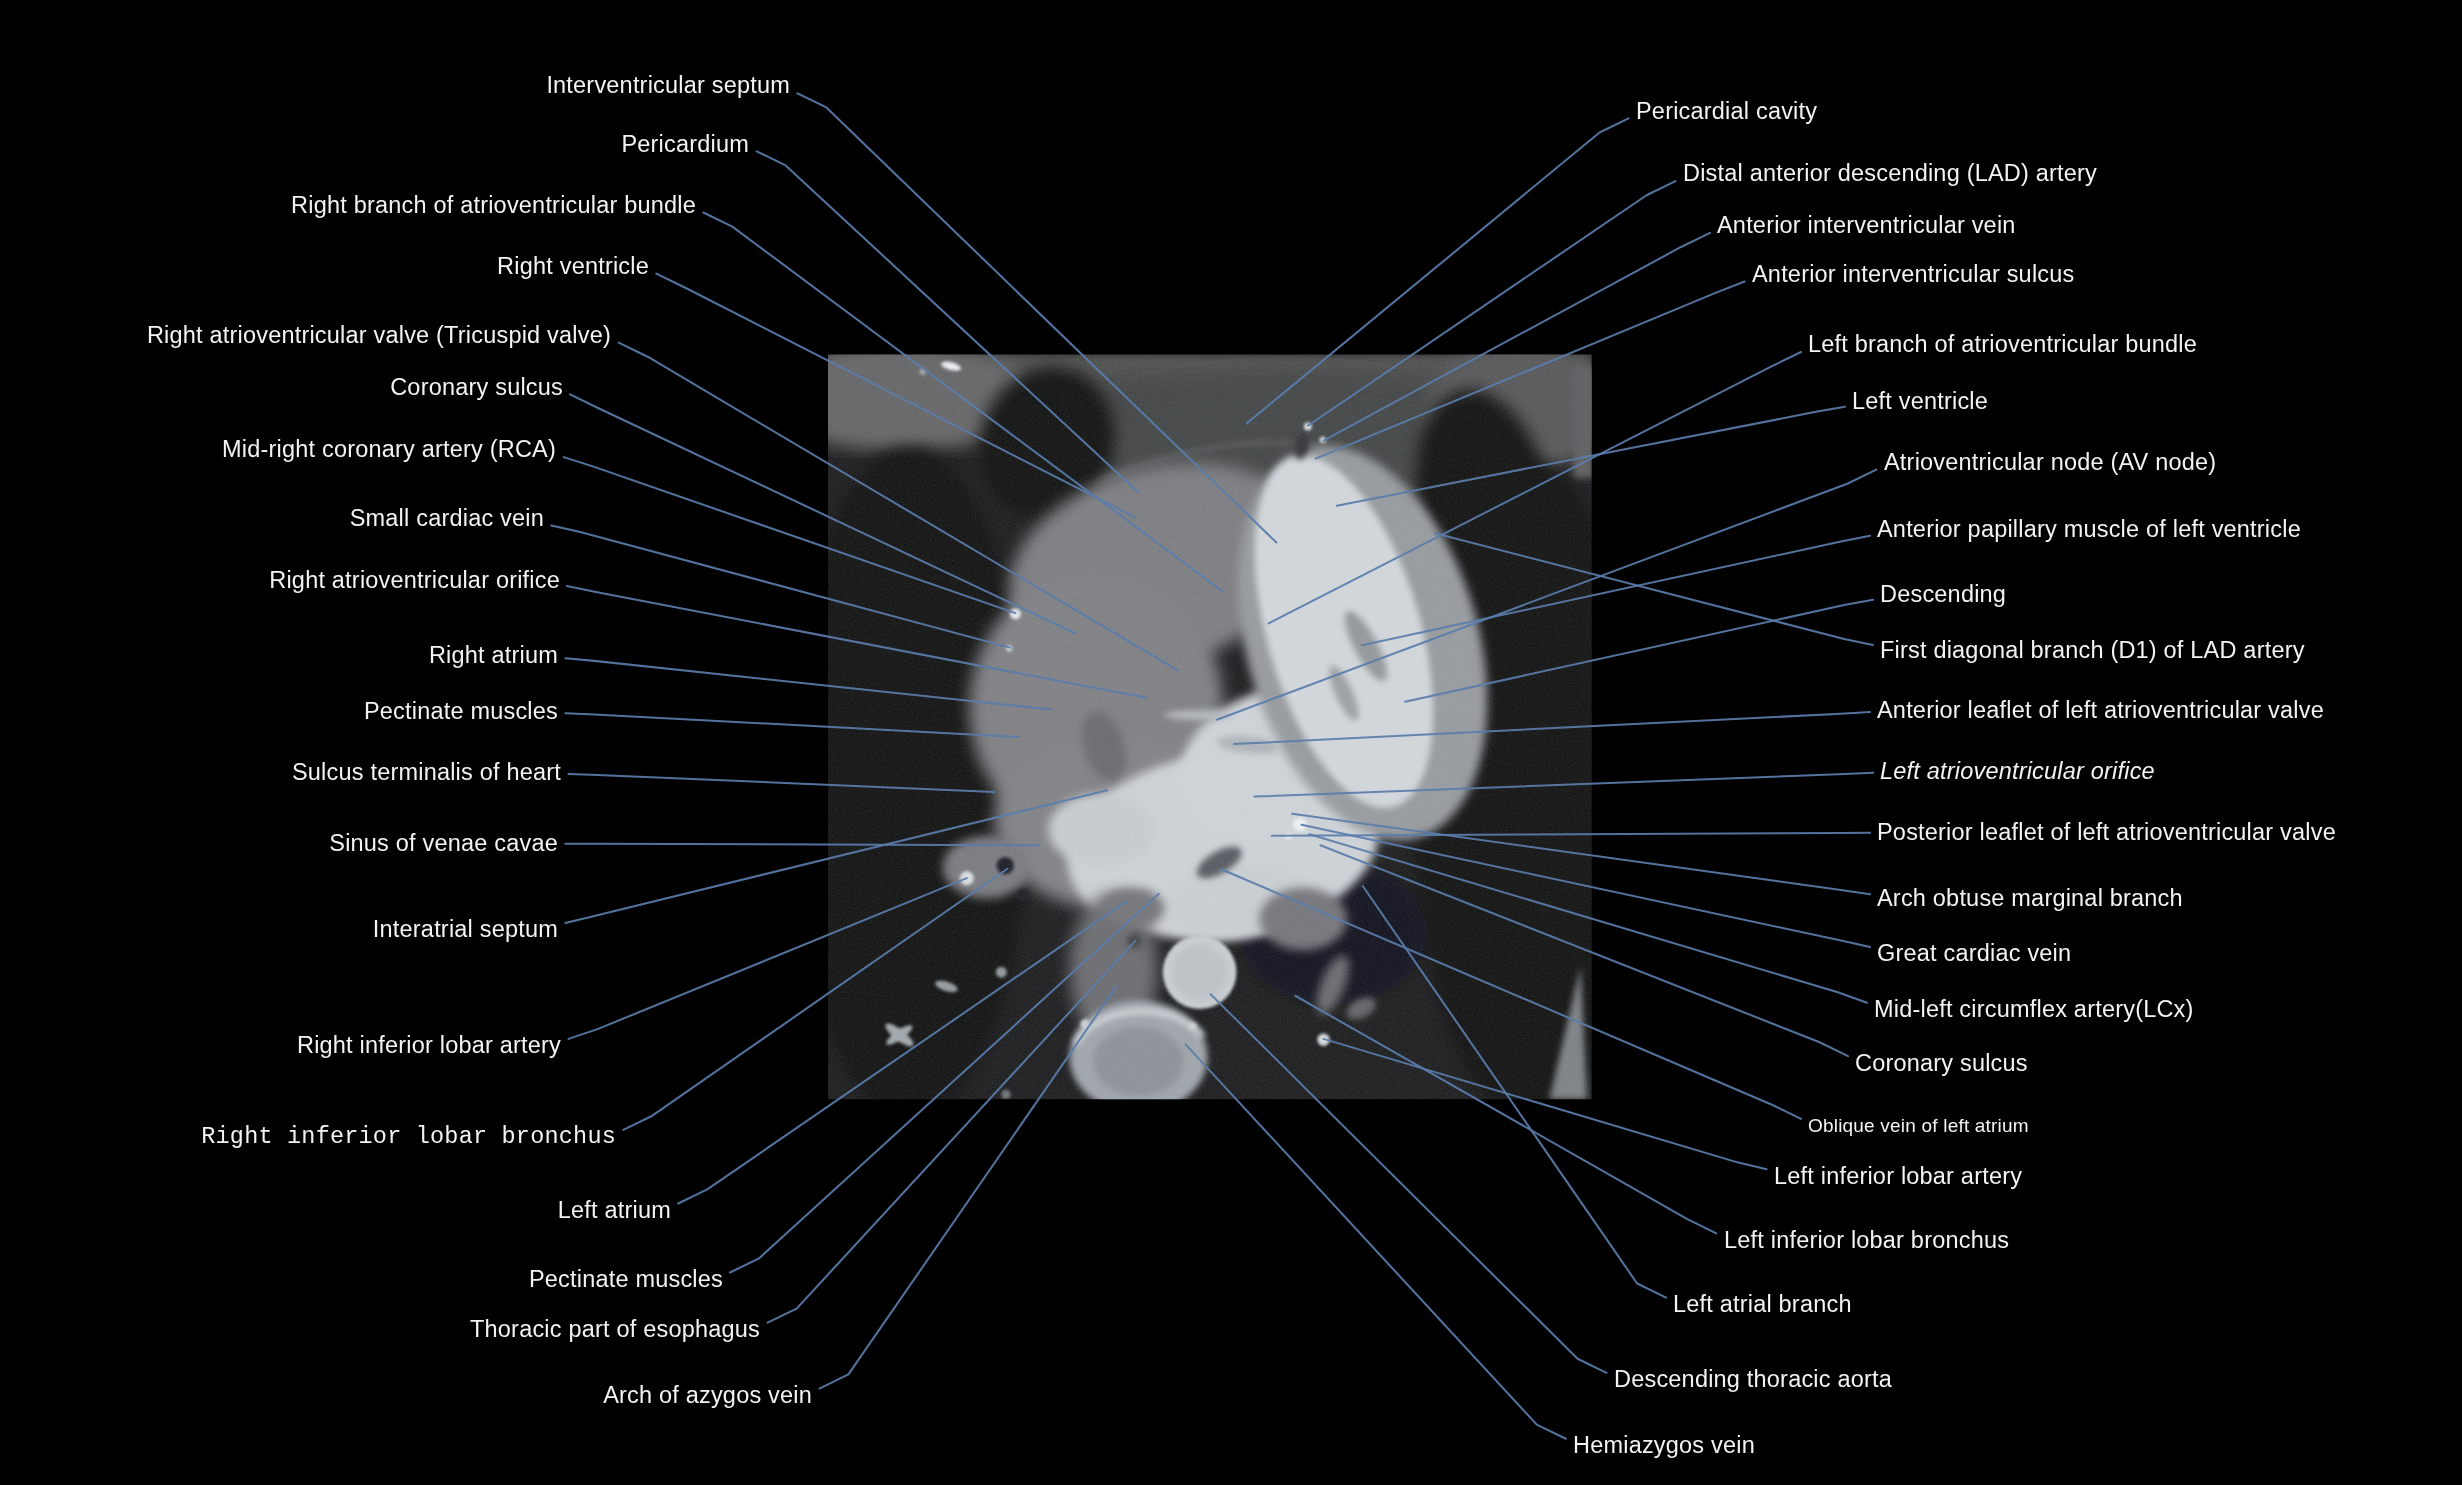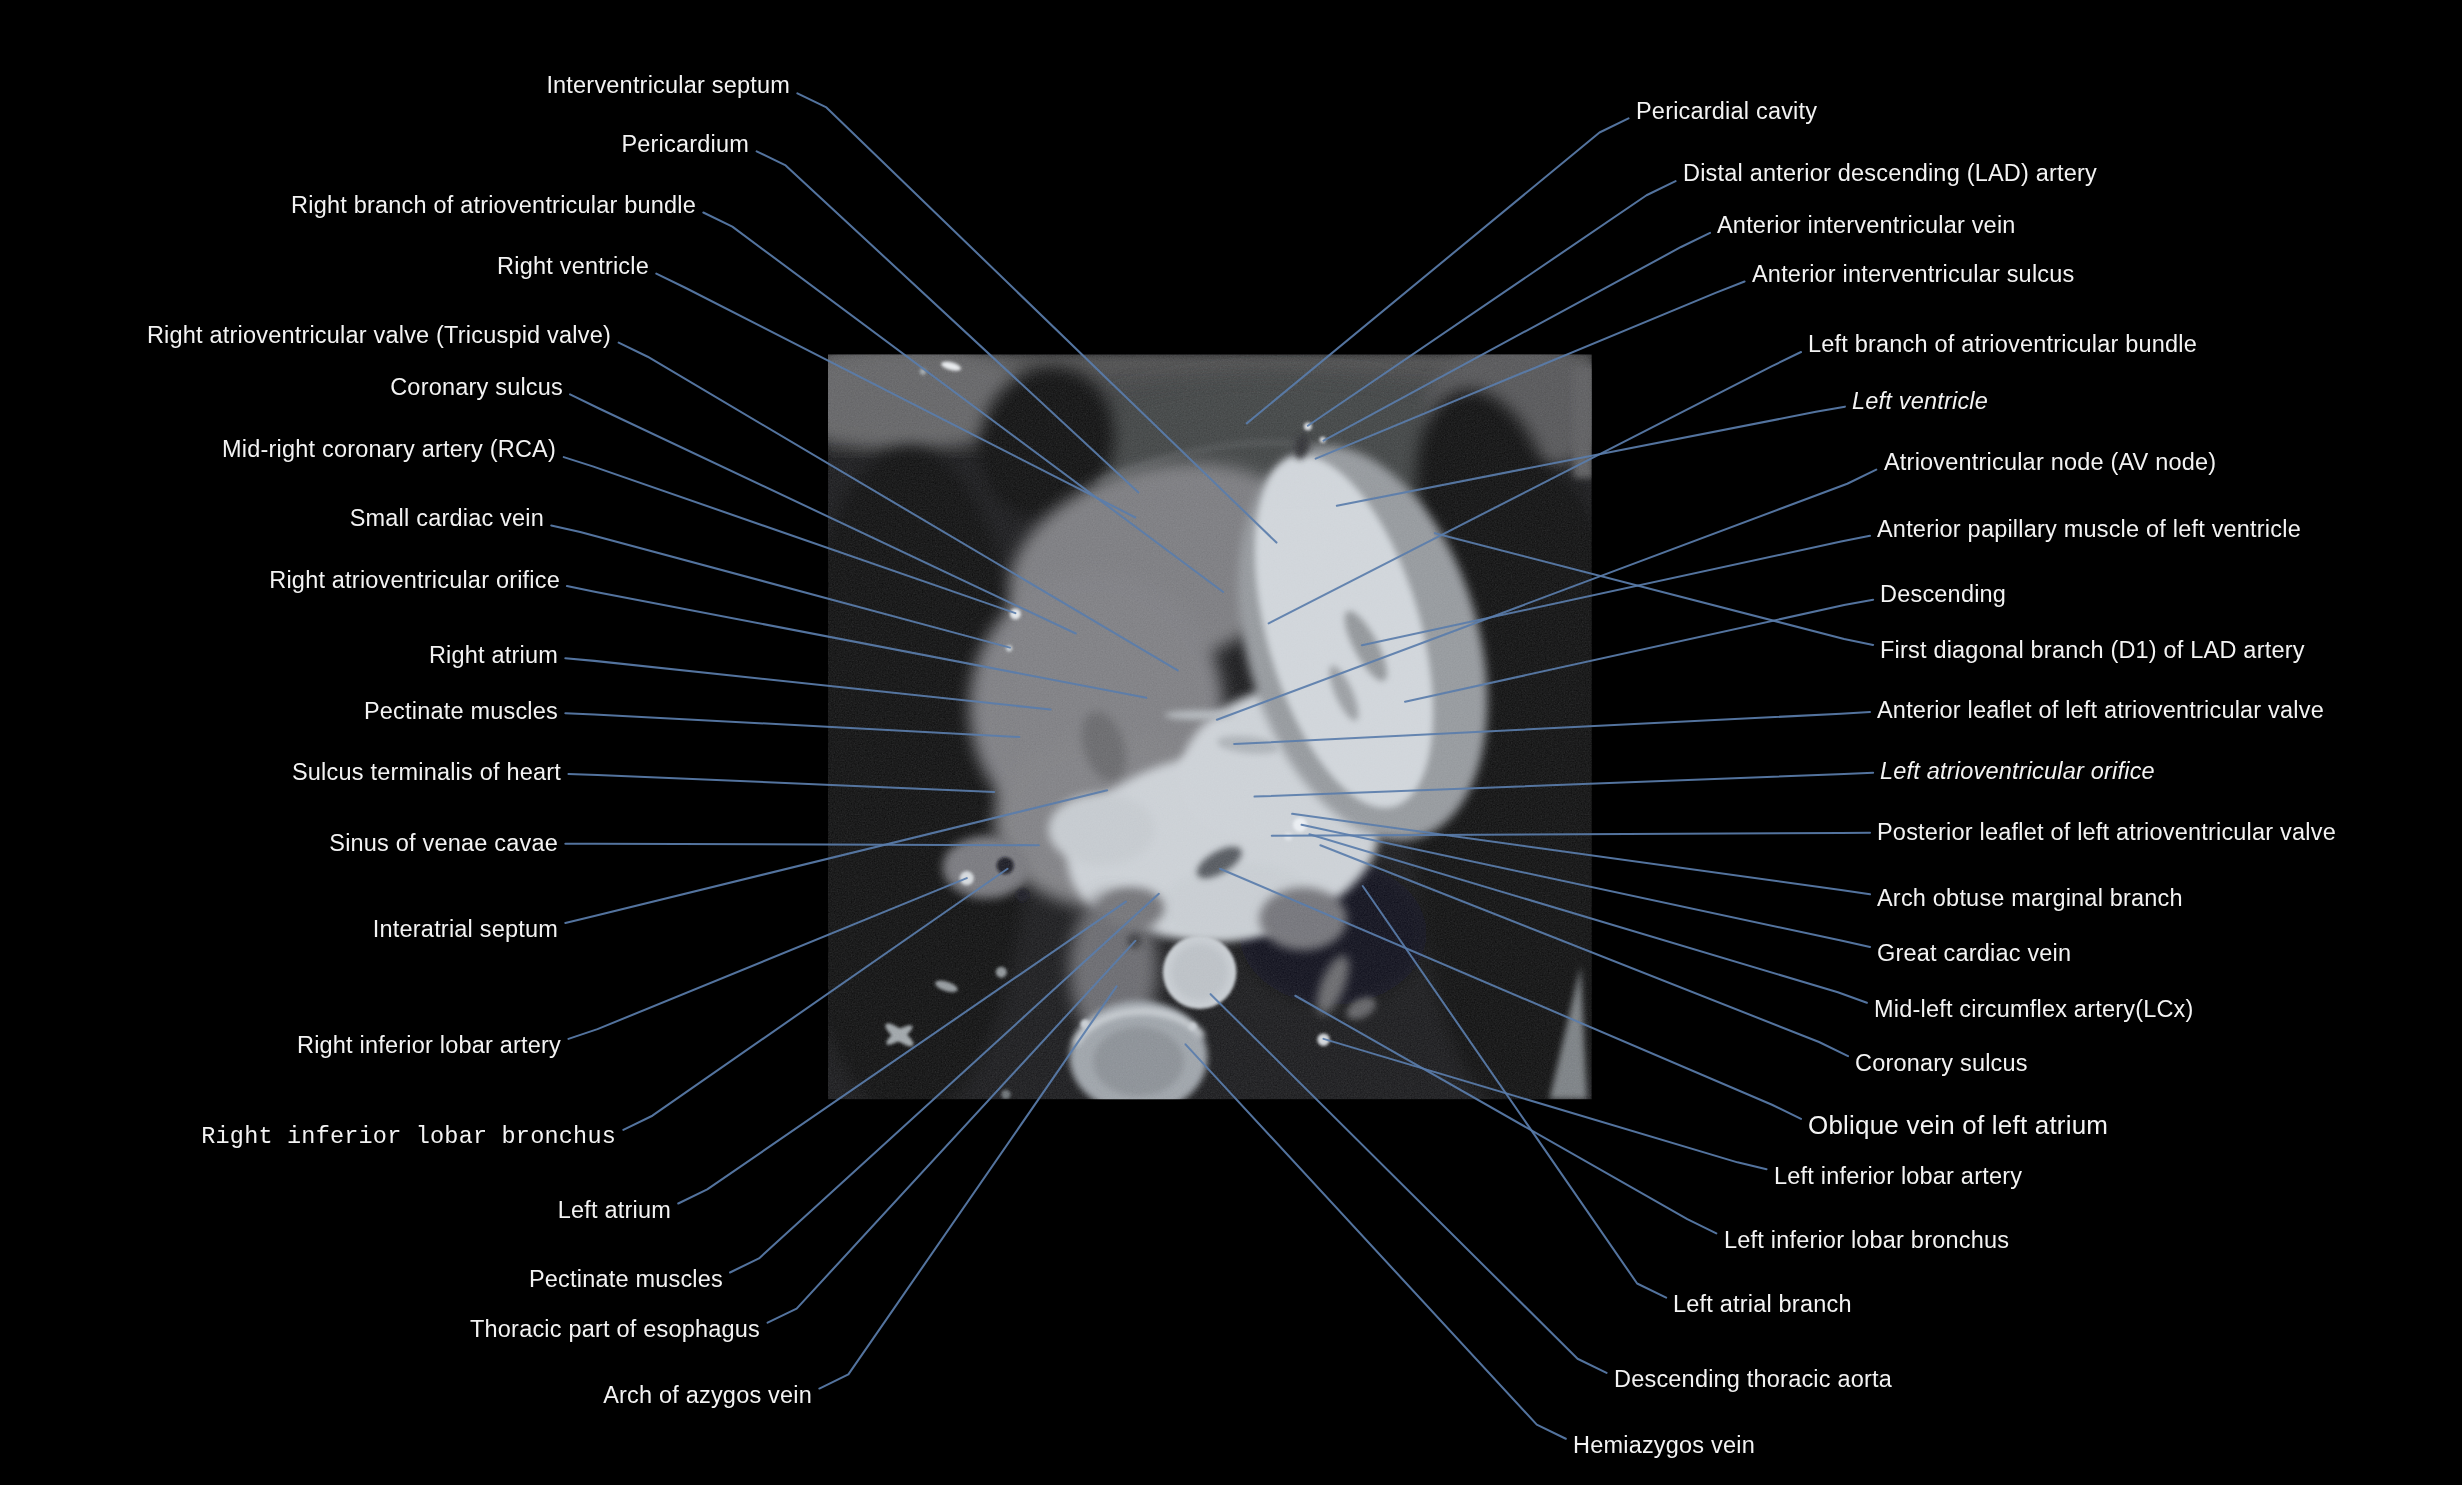--- a/index.html
+++ b/index.html
@@ -196,33 +196,33 @@
       <div class="label left" style="right: 1846px; top: 1121px; font-size: 23.5px; font-family: Liberation Mono, monospace;">Right inferior lobar bronchus</div>
       <div class="label left" style="right: 1791px; top: 1195px; font-size: 23.5px;">Left atrium</div>
       <div class="label left" style="right: 1739px; top: 1264px; font-size: 23.5px;">Pectinate muscles</div>
       <div class="label left" style="right: 1702px; top: 1314px; font-size: 23.5px;">Thoracic part of esophagus</div>
       <div class="label left" style="right: 1650px; top: 1380px; font-size: 23.5px;">Arch of azygos vein</div>
       <div class="label right" style="left: 1636px; top: 96px; font-size: 23.5px;">Pericardial cavity</div>
       <div class="label right" style="left: 1683px; top: 158px; font-size: 23.5px;">Distal anterior descending (LAD) artery</div>
       <div class="label right" style="left: 1717px; top: 210px; font-size: 23.5px;">Anterior interventricular vein</div>
       <div class="label right" style="left: 1752px; top: 259px; font-size: 23.5px;">Anterior interventricular sulcus</div>
       <div class="label right" style="left: 1808px; top: 329px; font-size: 23.5px;">Left branch of atrioventricular bundle</div>
-      <div class="label right" style="left: 1852px; top: 386px; font-size: 23.5px; font-style: italic;">Left ventricle</div>
+      <div class="label right" style="left: 1852px; top: 386px; font-size: 23.5px;">Left ventricle</div>
       <div class="label right" style="left: 1884px; top: 447px; font-size: 23.5px;">Atrioventricular node (AV node)</div>
       <div class="label right" style="left: 1877px; top: 514px; font-size: 23.5px;">Anterior papillary muscle of left ventricle</div>
       <div class="label right" style="left: 1880px; top: 579px; font-size: 23.5px;">Descending</div>
       <div class="label right" style="left: 1880px; top: 635px; font-size: 23.5px;">First diagonal branch (D1) of LAD artery</div>
       <div class="label right" style="left: 1877px; top: 695px; font-size: 23.5px;">Anterior leaflet of left atrioventricular valve</div>
       <div class="label right" style="left: 1880px; top: 756px; font-size: 23.5px; font-style: italic;">Left atrioventricular orifice</div>
       <div class="label right" style="left: 1877px; top: 817px; font-size: 23.5px;">Posterior leaflet of left atrioventricular valve</div>
       <div class="label right" style="left: 1877px; top: 883px; font-size: 23.5px;">Arch obtuse marginal branch</div>
       <div class="label right" style="left: 1877px; top: 938px; font-size: 23.5px;">Great cardiac vein</div>
       <div class="label right" style="left: 1874px; top: 994px; font-size: 23.5px;">Mid-left circumflex artery(LCx)</div>
       <div class="label right" style="left: 1855px; top: 1048px; font-size: 23.5px;">Coronary sulcus</div>
-      <div class="label right" style="left: 1808px; top: 1110px; font-size: 26px; text-align: center;">Oblique vein of left atrium</div>
+      <div class="label right" style="left: 1808px; top: 1110px; font-size: 19px; text-align: center;">Oblique vein of left atrium</div>
       <div class="label right" style="left: 1774px; top: 1161px; font-size: 23.5px;">Left inferior lobar artery</div>
       <div class="label right" style="left: 1724px; top: 1225px; font-size: 23.5px;">Left inferior lobar bronchus</div>
       <div class="label right" style="left: 1673px; top: 1289px; font-size: 23.5px;">Left atrial branch</div>
       <div class="label right" style="left: 1614px; top: 1364px; font-size: 23.5px;">Descending thoracic aorta</div>
       <div class="label right" style="left: 1573px; top: 1430px; font-size: 23.5px;">Hemiazygos vein</div>
     </div>
 </div>
 
 
 </body></html>

